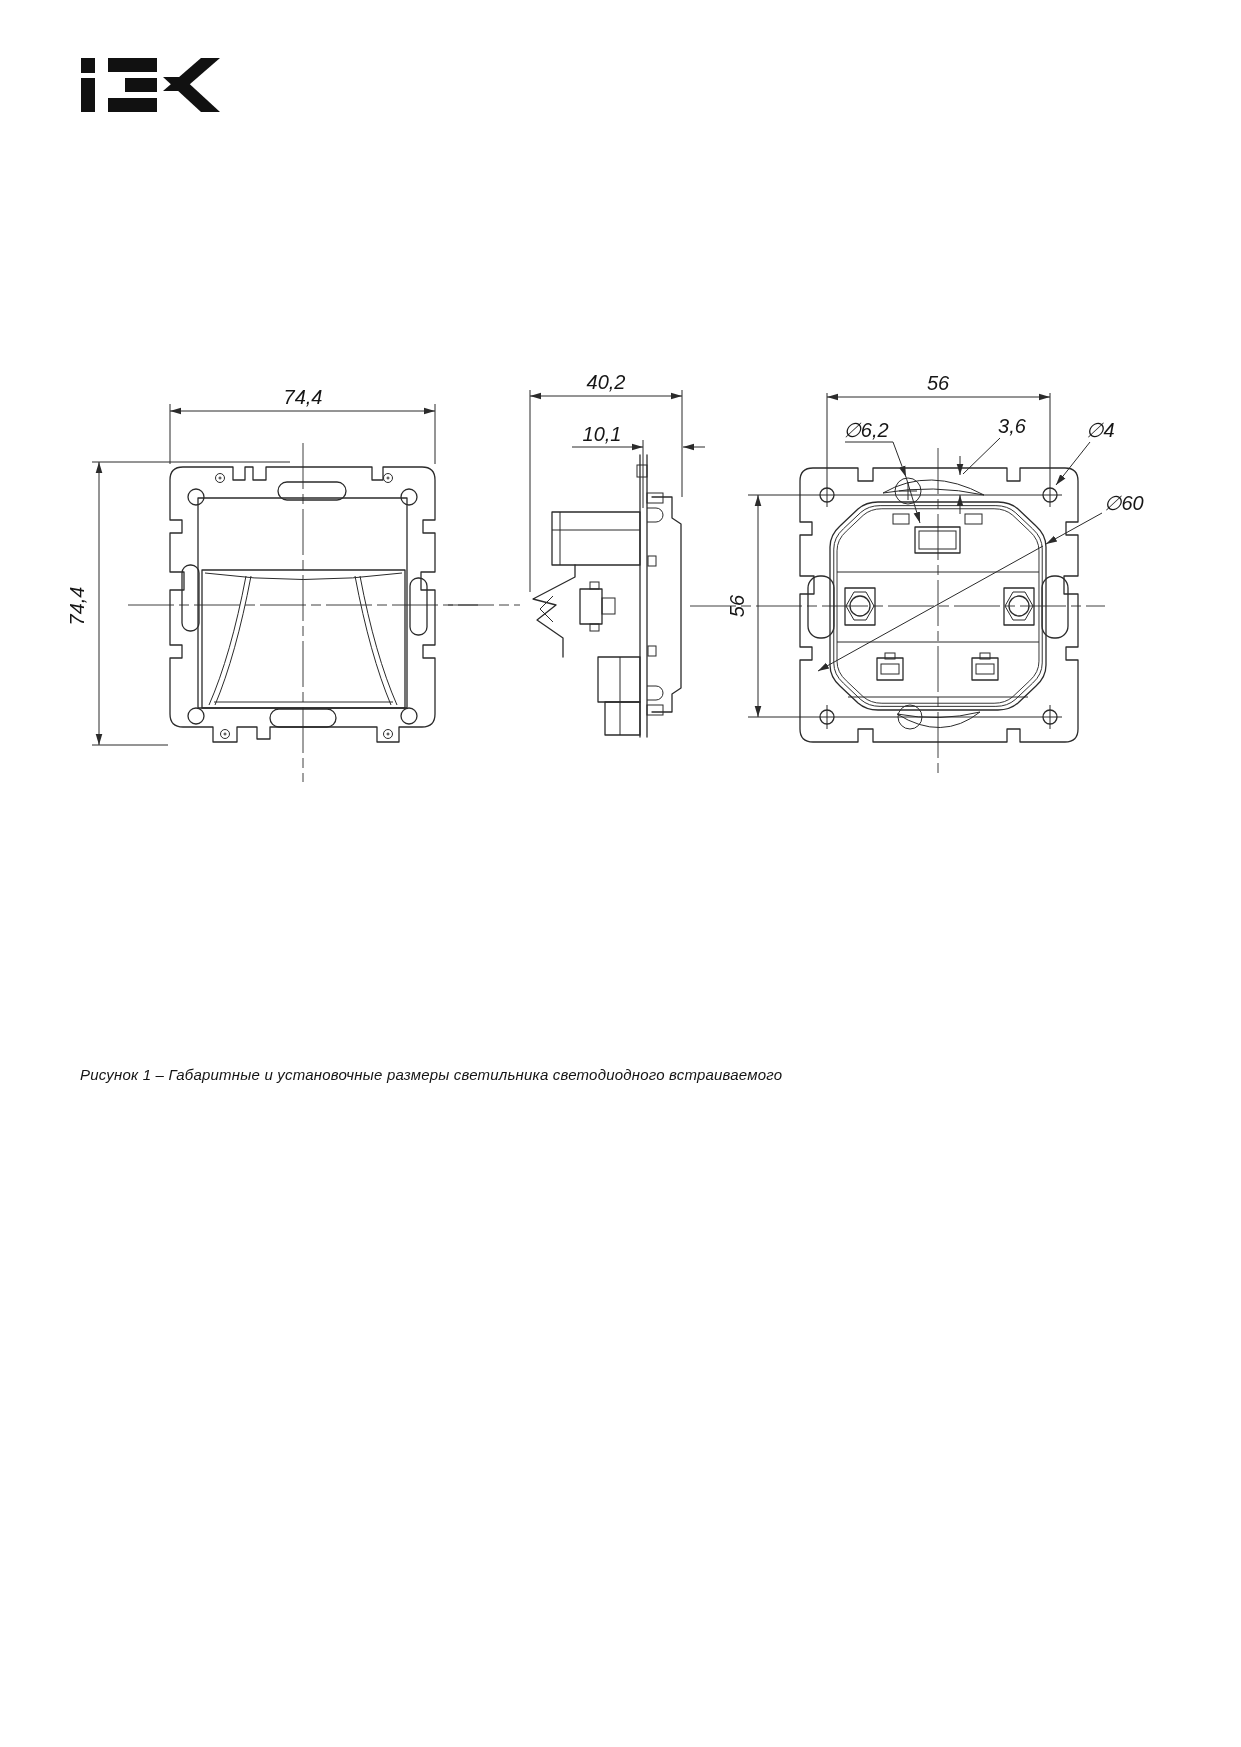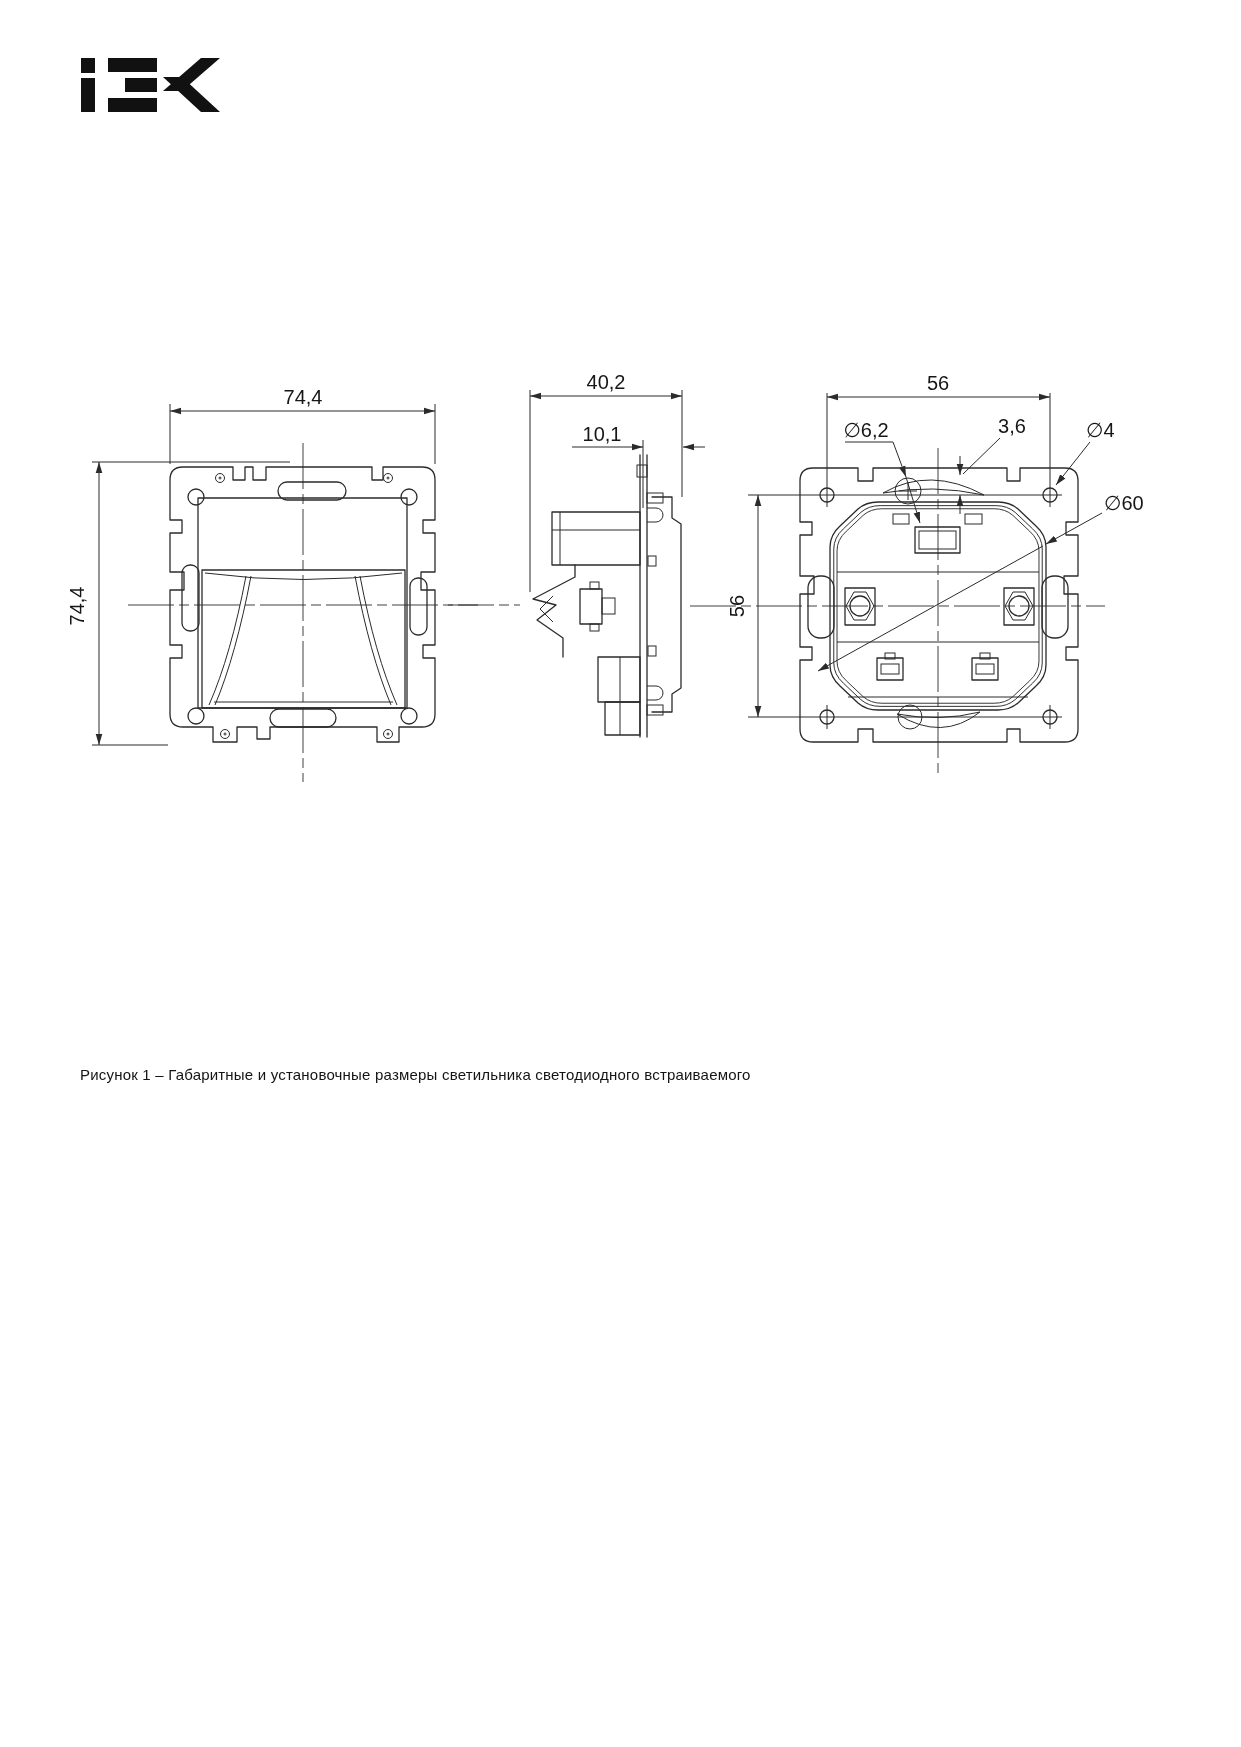--- a/index.html
+++ b/index.html
@@ -1,17 +1,17 @@
 <!DOCTYPE html>
 <html><head>
 <meta charset="utf-8">
 <style>
   html,body{margin:0;padding:0;background:#ffffff;}
   #page{position:relative;width:1241px;height:1747px;background:#ffffff;overflow:hidden;
-        font-family:"Liberation Sans", sans-serif;}
+        font-family:"Liberation Sans", sans-serif;font-style:italic;}
   #logo-svg{position:absolute;left:78px;top:55px;width:145px;height:58px;}
   #drawing-svg{position:absolute;left:0;top:0;width:1241px;height:1747px;}
   #caption{position:absolute;left:80px;top:1066px;width:1110px;
            font-size:15px;color:#141414;letter-spacing:0.2px;white-space:nowrap;}
   svg .ln{fill:none;stroke:#2b2b2b;stroke-width:1.3;stroke-linejoin:round;stroke-linecap:round;}
   svg .thin{fill:none;stroke:#2b2b2b;stroke-width:1;}
   svg .cl{fill:none;stroke:#2b2b2b;stroke-width:0.9;stroke-dasharray:46 5 10 5;}
   svg .dim{fill:none;stroke:#2b2b2b;stroke-width:1;}
   svg text.dt{fill:#161616;font-family:"Liberation Sans",sans-serif;font-size:20px;}
 </style>

